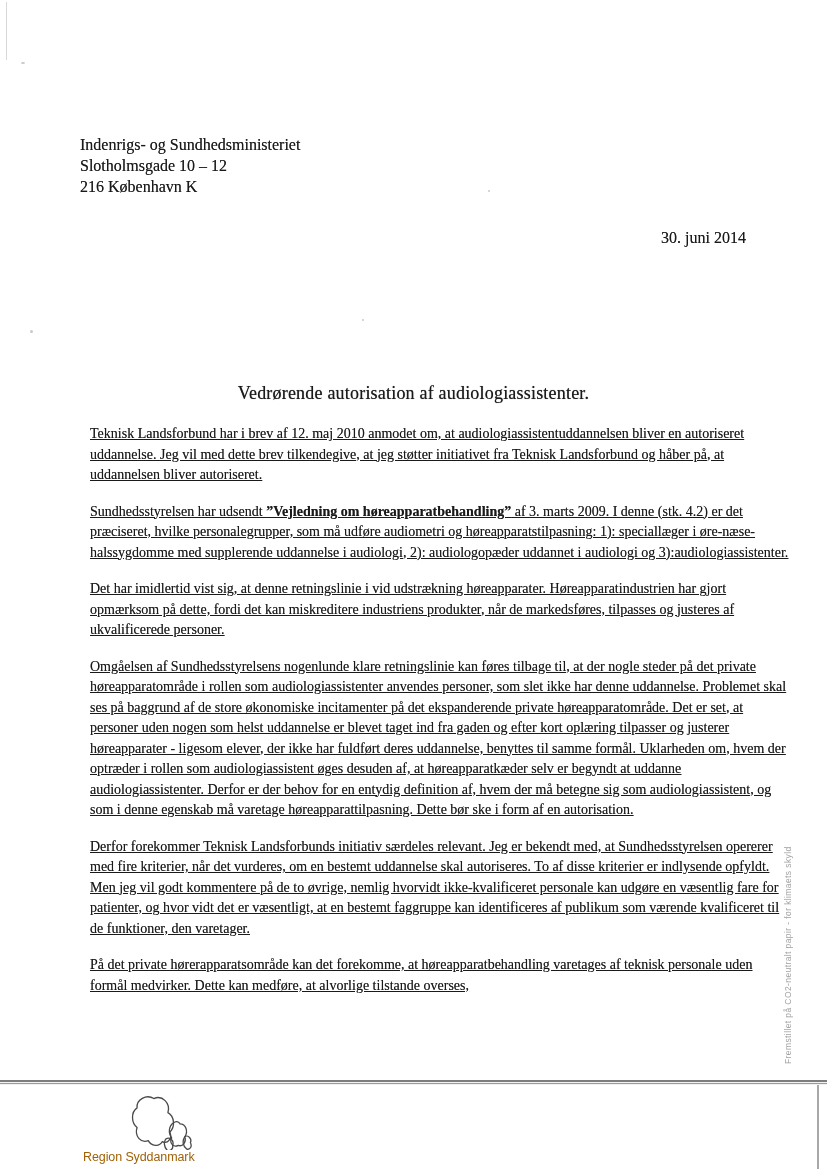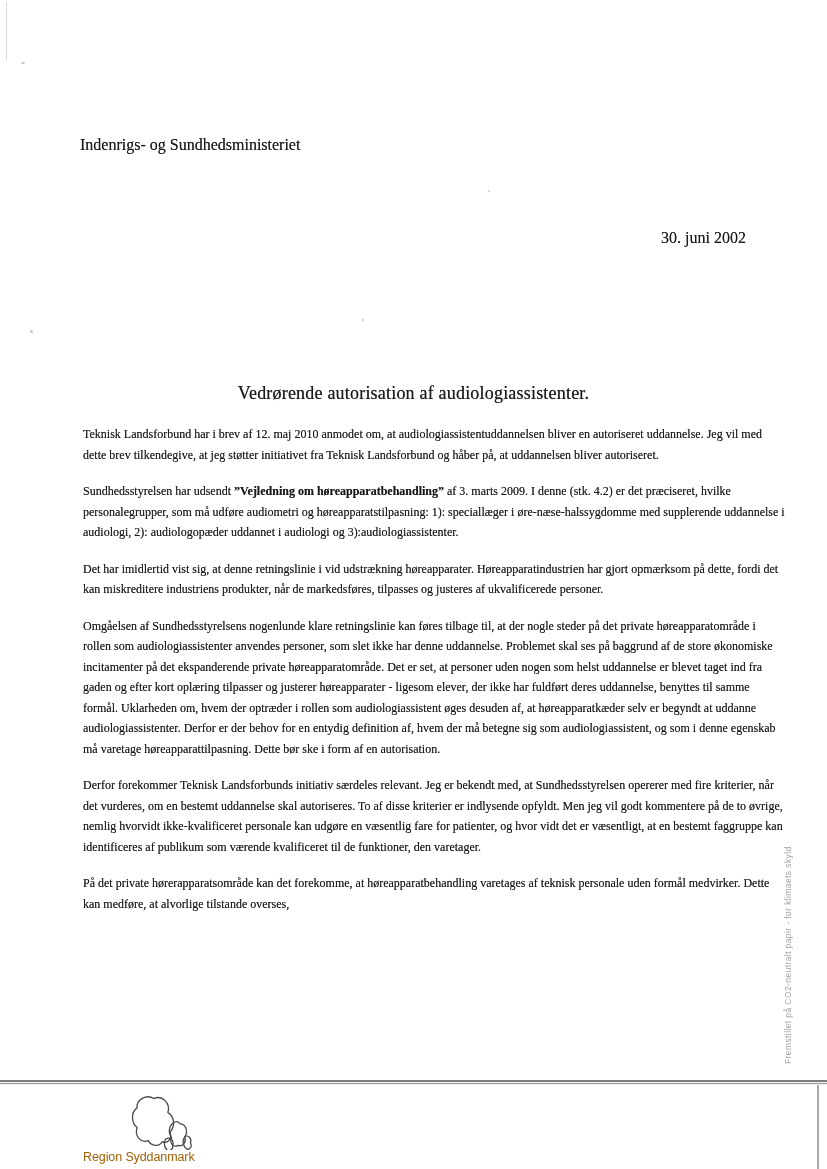--- a/index.html
+++ b/index.html
@@ -51,25 +51,26 @@
     position: absolute;
     left: 0; top: 383px;
     width: 100%;
     text-align: center;
     font-size: 18px;
     letter-spacing: 0.2px;
     text-shadow: 0 0 0.7px rgba(25,25,25,0.7);
   }
   .body-text {
     position: absolute;
-    left: 83px; top: 424px;
+    left: 90px; top: 424px;
     width: 702px;
-    font-size: 12px;
+    font-size: 14px;
     line-height: 20.5px;
     text-shadow: 0 0 0.6px rgba(25,25,25,0.6);
+    text-decoration: underline;
   }
   .body-text p {
     margin: 0 0 16px 0;
   }
   .body-text strong {
     font-weight: bold;
   }
 
   .separator {
     position: absolute;
@@ -123,23 +124,25 @@
 <div class="page">
 
   <div class="artifact-topleft"></div>
   <div class="speck s1"></div>
   <div class="speck s2"></div>
   <div class="speck s3"></div>
   <div class="speck s4"></div>
 
   <div class="recipient">
     <div>Indenrigs- og Sundhedsministeriet</div>
+    <div>Slotholmsgade 10 – 12</div>
+    <div>216 København K</div>
   </div>
 
-  <div class="date">30. juni 2002</div>
+  <div class="date">30. juni 2014</div>
 
   <div class="subject">Vedrørende autorisation af audiologiassistenter.</div>
 
   <div class="body-text">
     <p>Teknisk Landsforbund har i brev af 12. maj 2010 anmodet om, at audiologiassistentuddannelsen bliver en autoriseret uddannelse. Jeg vil med dette brev tilkendegive, at jeg støtter initiativet fra Teknisk Landsforbund og håber på, at uddannelsen bliver autoriseret.</p>
     <p><span>Sundhedsstyrelsen har udsendt </span><strong>”Vejledning om høreapparatbehandling”</strong><span> af 3. marts 2009. I denne (stk. 4.2) er det præciseret, hvilke personalegrupper, som må udføre audiometri og høreapparatstilpasning: 1): speciallæger i øre-næse-halssygdomme med supplerende uddannelse i audiologi, 2): audiologopæder uddannet i audiologi og 3):audiologiassistenter.</span></p>
     <p>Det har imidlertid vist sig, at denne retningslinie i vid udstrækning høreapparater. Høreapparatindustrien har gjort opmærksom på dette, fordi det kan miskreditere industriens produkter, når de markedsføres, tilpasses og justeres af ukvalificerede personer.</p>
     <p>Omgåelsen af Sundhedsstyrelsens nogenlunde klare retningslinie kan føres tilbage til, at der nogle steder på det private høreapparatområde i rollen som audiologiassistenter anvendes personer, som slet ikke har denne uddannelse. Problemet skal ses på baggrund af de store økonomiske incitamenter på det ekspanderende private høreapparatområde. Det er set, at personer uden nogen som helst uddannelse er blevet taget ind fra gaden og efter kort oplæring tilpasser og justerer høreapparater - ligesom elever, der ikke har fuldført deres uddannelse, benyttes til samme formål. Uklarheden om, hvem der optræder i rollen som audiologiassistent øges desuden af, at høreapparatkæder selv er begyndt at uddanne audiologiassistenter. Derfor er der behov for en entydig definition af, hvem der må betegne sig som audiologiassistent, og som i denne egenskab må varetage høreapparattilpasning. Dette bør ske i form af en autorisation.</p>
     <p>Derfor forekommer Teknisk Landsforbunds initiativ særdeles relevant. Jeg er bekendt med, at Sundhedsstyrelsen opererer med fire kriterier, når det vurderes, om en bestemt uddannelse skal autoriseres. To af disse kriterier er indlysende opfyldt. Men jeg vil godt kommentere på de to øvrige, nemlig hvorvidt ikke-kvalificeret personale kan udgøre en væsentlig fare for patienter, og hvor vidt det er væsentligt, at en bestemt faggruppe kan identificeres af publikum som værende kvalificeret til de funktioner, den varetager.</p>
     <p>På det private hørerapparatsområde kan det forekomme, at høreapparatbehandling varetages af teknisk personale uden formål medvirker. Dette kan medføre, at alvorlige tilstande overses,</p>

